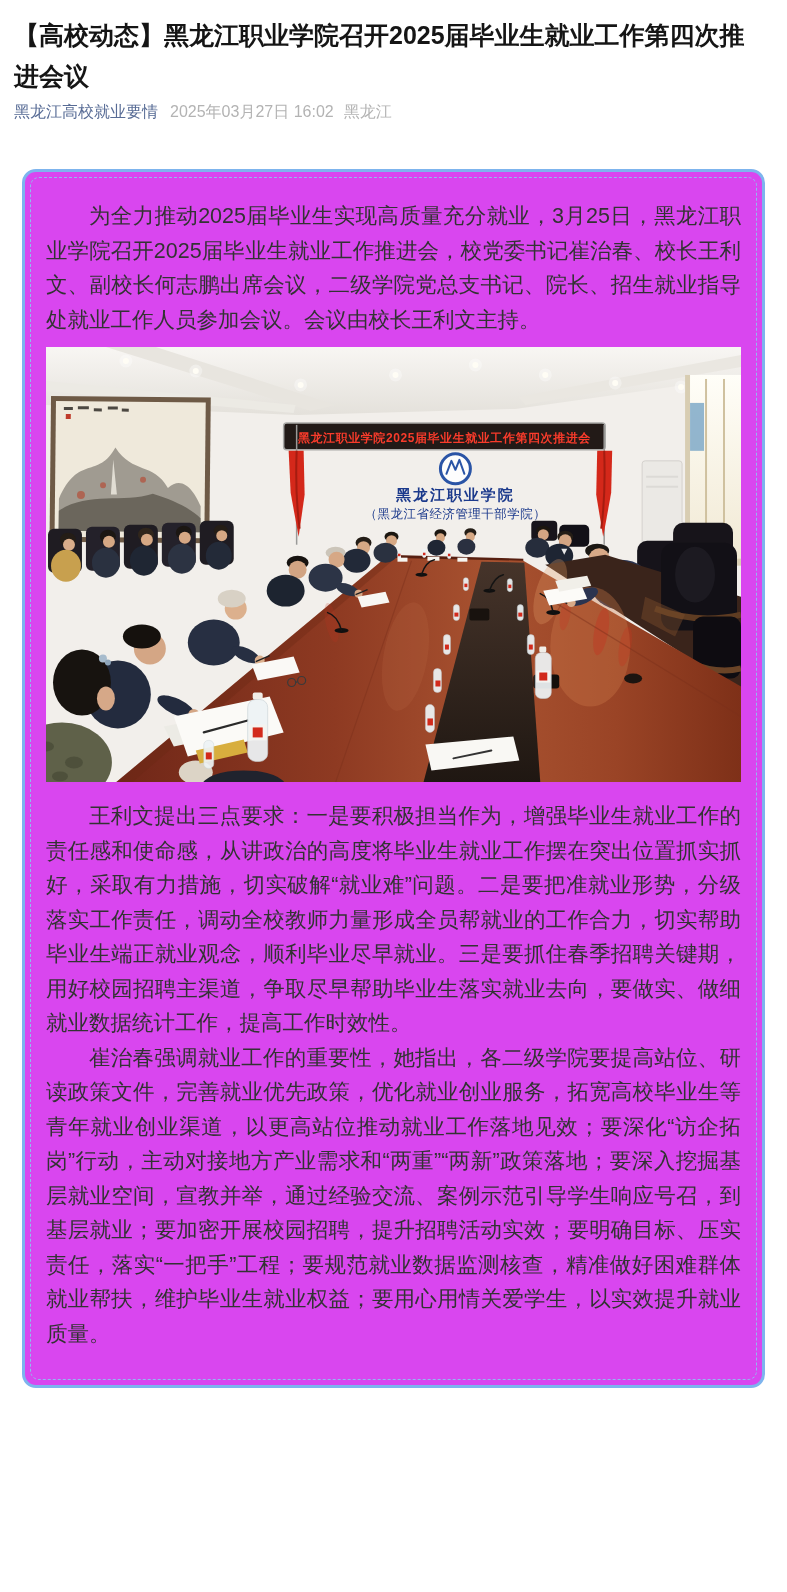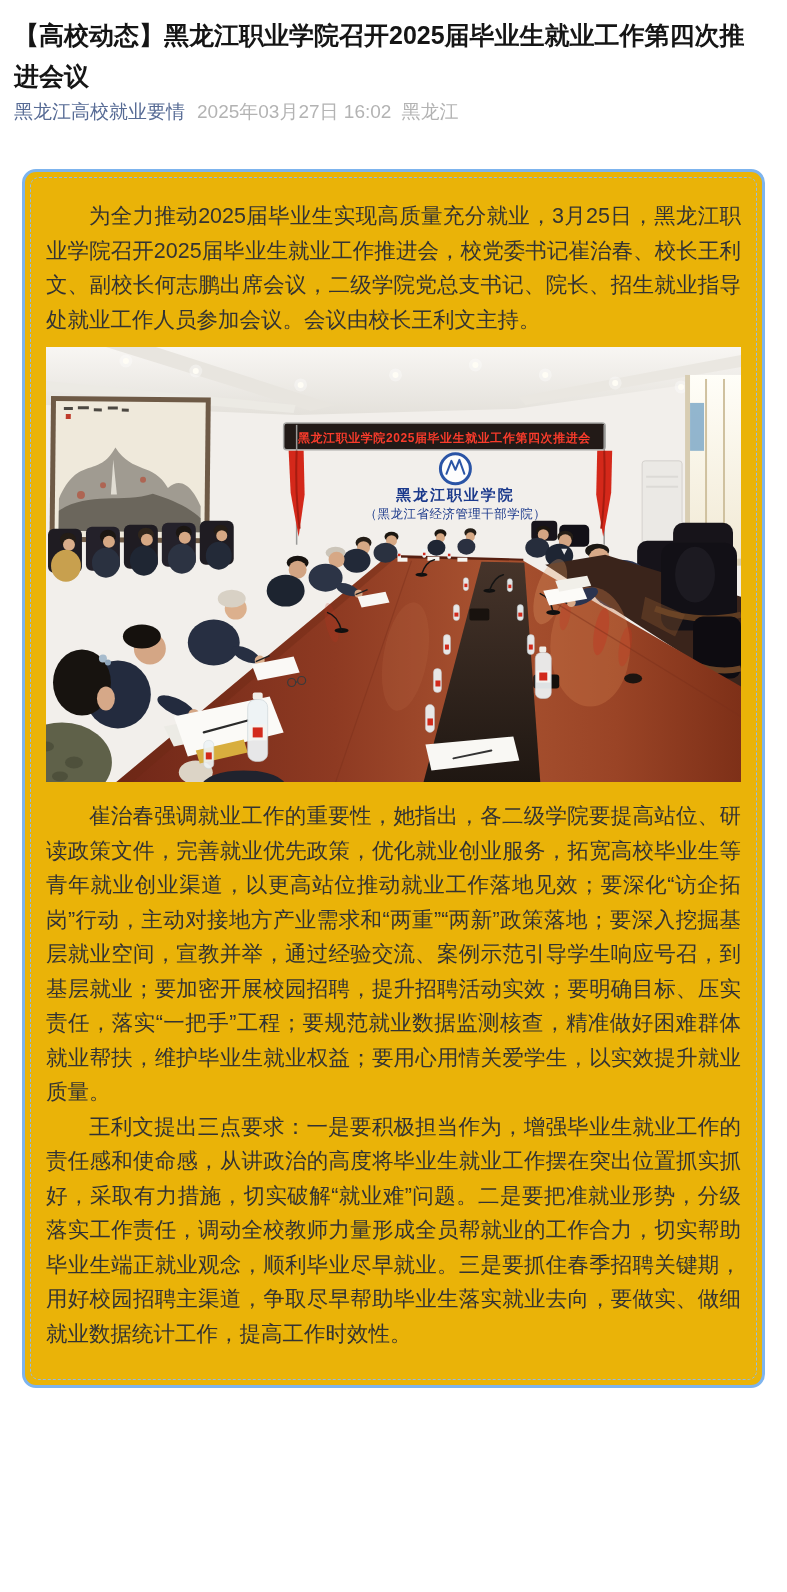--- a/index.html
+++ b/index.html
@@ -1,22 +1,22 @@
 <!DOCTYPE html>
 <html><head>
 <meta charset="utf-8">
 <style>
   html,body{margin:0;padding:0;background:#ffffff;}
   body{font-family:"Liberation Sans","DejaVu Sans",sans-serif;color:#333;}
   .page{width:787px;background:#fff;}
   .article-title{margin:15px 20px 4px 14px;font-size:25px;line-height:41px;font-weight:700;color:#151515;}
-  .byline{margin:4px 20px 0 14px;font-size:19px;line-height:22px;white-space:nowrap;}
+  .byline{margin:4px 20px 0 14px;font-size:16px;line-height:22px;white-space:nowrap;}
   .byline .account{color:#576b95;margin-right:12px;cursor:pointer;}
   .byline .meta{color:#b3b3b3;margin-right:10px;}
-  .content-box{margin:46px 22px 22px 22px;border:3px solid #7db4ee;border-radius:14px;background:#eab308;}
+  .content-box{margin:46px 22px 22px 22px;border:3px solid #7db4ee;border-radius:14px;background:#d946ef;}
   .content-inner{margin:5px;border:1px dashed #8fbcee;border-radius:9px;padding:21px 15px 28px 15px;}
   p.para{margin:0;font-size:21.5px;line-height:34.5px;color:#333;text-align:justify;text-indent:2em;
          font-family:"Liberation Sans","DejaVu Sans",sans-serif;}
   figure.photo{margin:10px 0 17px 0;line-height:0;}
   figure.photo svg{width:100%;height:auto;display:block;}
   svg text{font-family:"Liberation Sans","DejaVu Sans",sans-serif;}
 </style>
 </head>
 <body>
 
@@ -409,18 +409,18 @@
               <rect x="207" y="381" width="10" height="10" fill="#d22a1c"></rect>
             </g>
             <g>
                 <rect x="158" y="394" width="10" height="28" rx="4.5" fill="#eef3f5" opacity="0.93" stroke="#c9d3d7" stroke-width="0.5"></rect>
                 <rect x="160" y="406" width="6" height="7" fill="#d22a1c"></rect>
               </g>
           </g>
         </svg>
       </figure>
 
+      <p class="para">王利文提出三点要求：一是要积极担当作为，增强毕业生就业工作的责任感和使命感，从讲政治的高度将毕业生就业工作摆在突出位置抓实抓好，采取有力措施，切实破解“就业难”问题。二是要把准就业形势，分级落实工作责任，调动全校教师力量形成全员帮就业的工作合力，切实帮助毕业生端正就业观念，顺利毕业尽早就业。三是要抓住春季招聘关键期，用好校园招聘主渠道，争取尽早帮助毕业生落实就业去向，要做实、做细就业数据统计工作，提高工作时效性。</p>
       <p class="para">崔治春强调就业工作的重要性，她指出，各二级学院要提高站位、研读政策文件，完善就业优先政策，优化就业创业服务，拓宽高校毕业生等青年就业创业渠道，以更高站位推动就业工作落地见效；要深化“访企拓岗”行动，主动对接地方产业需求和“两重”“两新”政策落地；要深入挖掘基层就业空间，宣教并举，通过经验交流、案例示范引导学生响应号召，到基层就业；要加密开展校园招聘，提升招聘活动实效；要明确目标、压实责任，落实“一把手”工程；要规范就业数据监测核查，精准做好困难群体就业帮扶，维护毕业生就业权益；要用心用情关爱学生，以实效提升就业质量。</p>
-      <p class="para">王利文提出三点要求：一是要积极担当作为，增强毕业生就业工作的责任感和使命感，从讲政治的高度将毕业生就业工作摆在突出位置抓实抓好，采取有力措施，切实破解“就业难”问题。二是要把准就业形势，分级落实工作责任，调动全校教师力量形成全员帮就业的工作合力，切实帮助毕业生端正就业观念，顺利毕业尽早就业。三是要抓住春季招聘关键期，用好校园招聘主渠道，争取尽早帮助毕业生落实就业去向，要做实、做细就业数据统计工作，提高工作时效性。</p>
 
     </div>
   </div>
 </div>
 
 </body></html>

